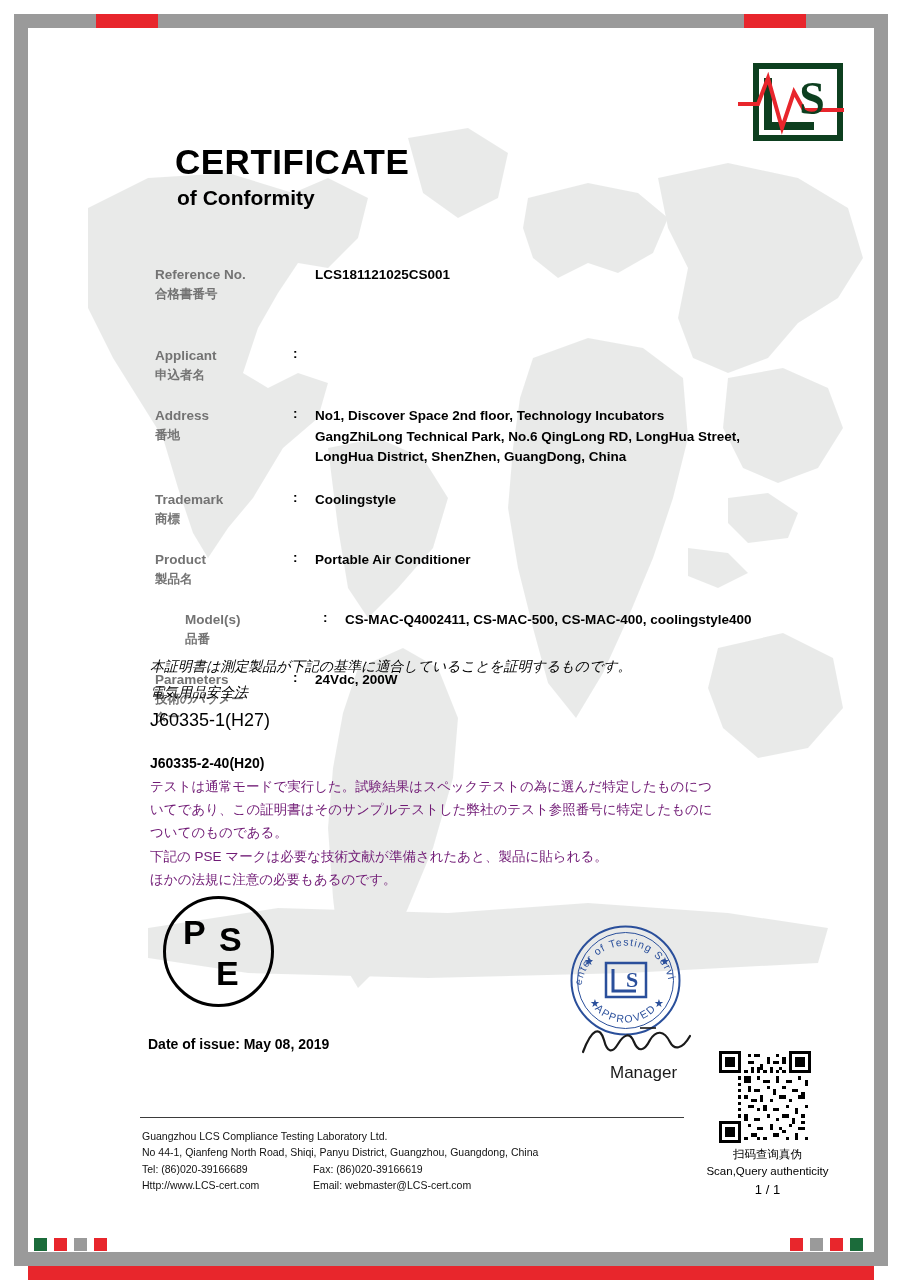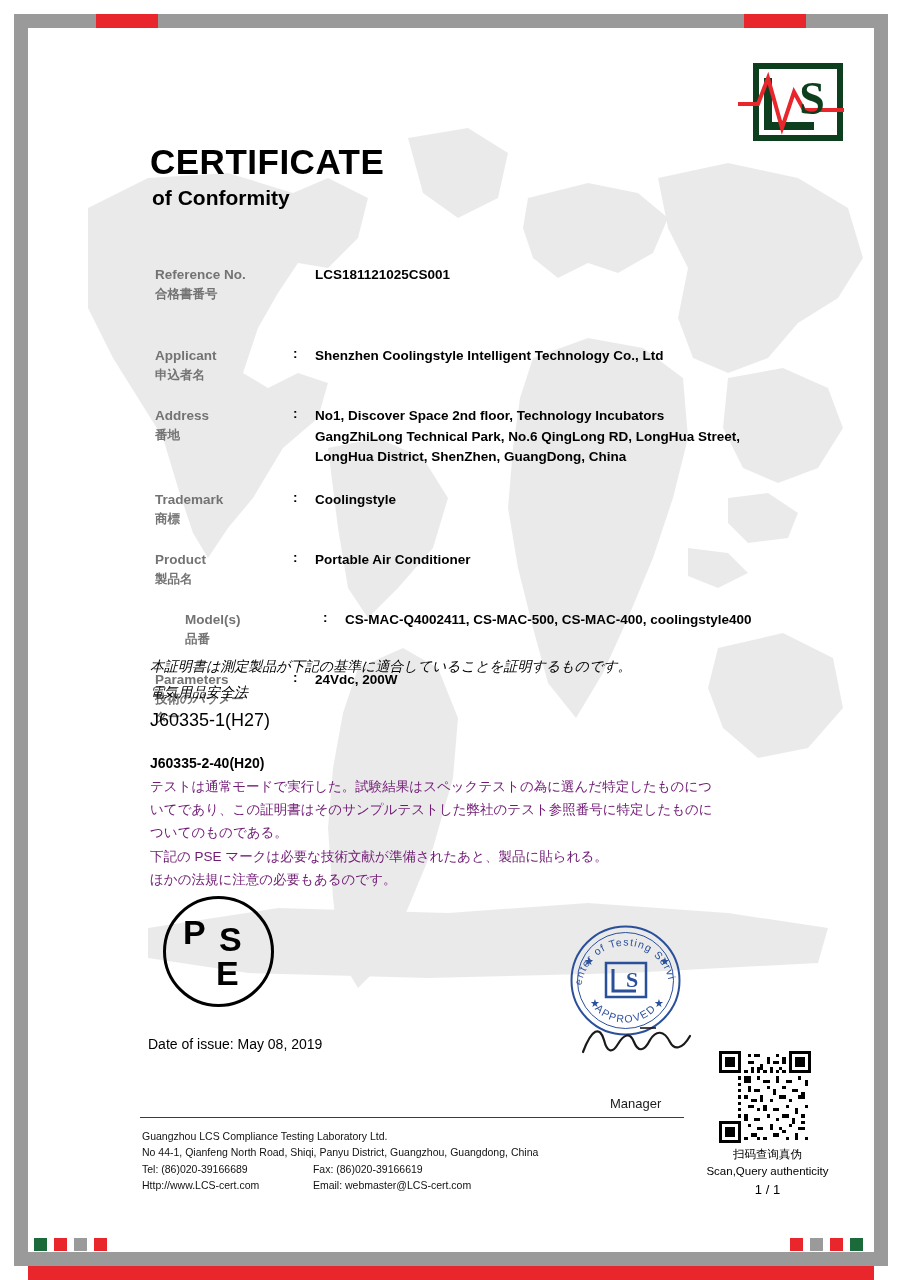--- a/index.html
+++ b/index.html
@@ -56,21 +56,21 @@
     position: absolute;
     right: 58px;
     top: 62px;
     width: 106px;
     height: 82px;
   }
 
   
   .title-block {
     position: absolute;
-    left: 150px;
+    left: 175px;
     top: 143px;
   }
   .cert-title {
     font-size: 35px;
     font-weight: bold;
     letter-spacing: 0.5px;
     color: #000;
     line-height: 1.08;
   }
   .cert-sub {
@@ -187,32 +187,32 @@
   .signature {
     position: absolute;
     left: 578px;
     top: 1022px;
     width: 120px;
     height: 40px;
   }
   .manager-label {
     position: absolute;
     left: 610px;
-    top: 1096px;
-    font-size: 13px;
+    top: 1063px;
+    font-size: 17px;
     color: #1a1a1a;
   }
 
   
   .date-issue {
     position: absolute;
     left: 148px;
     top: 1036px;
     font-size: 14px;
-    font-weight: normal;
+    font-weight: bold;
     color: #000;
   }
 
   
   .qr {
     position: absolute;
     left: 719px;
     top: 1051px;
     width: 92px;
     height: 92px;
@@ -332,21 +332,20 @@
       <div class="f-colon"></div>
       <div class="f-value">LCS181121025CS001</div>
     </div>
 
     <div class="field-row row-applicant">
       <div class="f-label">
         <span>Applicant</span>
         <span class="jp">申込者名</span>
       </div>
       <div class="f-colon">:</div>
-      <div class="f-value">Shenzhen Coolingstyle Intelligent Technology Co., Ltd</div>
     </div>
 
     <div class="field-row row-address">
       <div class="f-label">
         <span>Address</span>
         <span class="jp">番地</span>
       </div>
       <div class="f-colon">:</div>
       <div class="f-value">No1, Discover Space 2nd floor, Technology Incubators
 GangZhiLong Technical Park, No.6 QingLong RD, LongHua Street,

